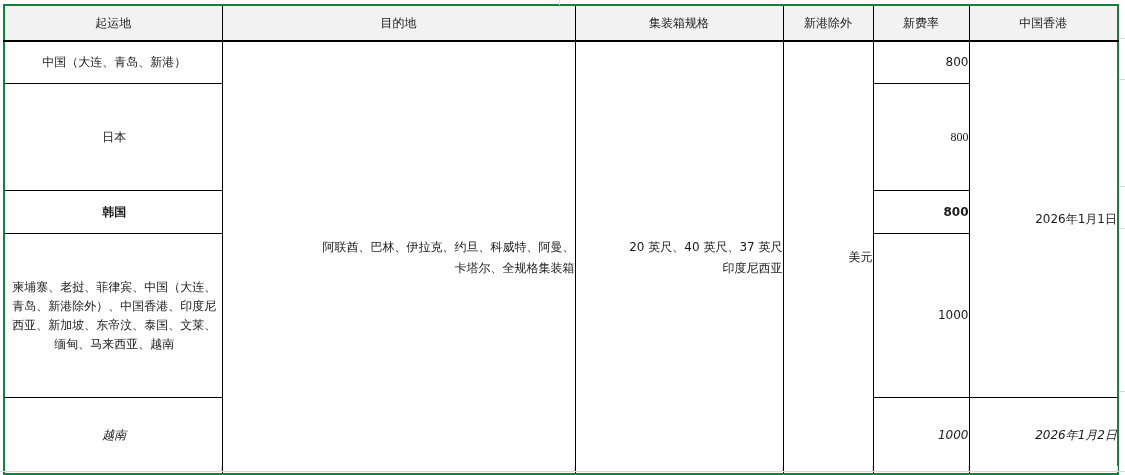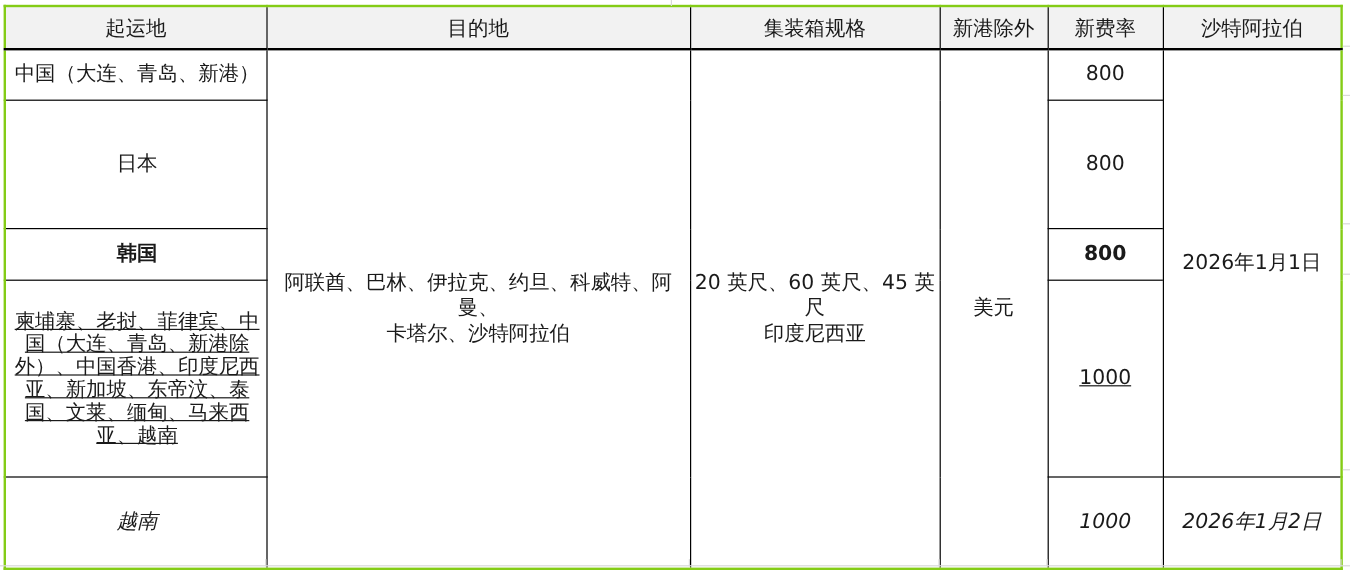--- a/index.html
+++ b/index.html
@@ -15,22 +15,22 @@
     overflow: hidden;
     font-family: "DejaVu Sans", sans-serif;
     color: #1a1a1a;
   }
   table.rate-table {
     position: absolute;
     left: 3px;
     top: 4px;
     border-collapse: collapse;
     table-layout: fixed;
-    border: 2px solid #84cc16;
-    font-size: 17px;
+    border: 2px solid #15803d;
+    font-size: 12px;
   }
   .rate-table th, .rate-table td {
     border: 1px solid #000000;
     padding: 0;
     overflow: hidden;
     vertical-align: middle;
     font-weight: normal;
   }
   .rate-table th {
     background: #f2f2f2;
@@ -38,27 +38,27 @@
     border-bottom: 2px solid #000000;
     height: 34px;
   }
   td.origin-cell {
     text-align: center;
     padding-left: 3px;
     padding-right: 1px;
     line-height: 19px;
   }
   td.center-cell {
-    text-align: center;
+    text-align: right;
     line-height: 21px;
   }
   .row-1 td { height: 41px; }
-  .row-2 td { height: 106px; }
+  .row-2 td { height: 106px; font-family: Liberation Serif, serif; }
   .row-3 td { height: 42px; font-weight: bold; }
-  .row-4 td { height: 163px; text-decoration: underline; }
+  .row-4 td { height: 163px; }
   .row-5 td { height: 75px; font-style: italic; }
   
   .gridline {
     position: absolute;
     background: #d9d9d9;
   }
   .gl-h { height: 1px; }
   .gl-v { width: 1px; }
 </style>
 </head>
@@ -75,30 +75,30 @@
       <col style="width:96px">
       <col style="width:149px">
     </colgroup>
     <tbody>
         <tr>
       <th>起运地</th>
       <th>目的地</th>
       <th>集装箱规格</th>
       <th>新港除外</th>
       <th>新费率</th>
-      <th>沙特阿拉伯</th>
+      <th>中国香港</th>
     </tr>
     <tr class="row-1">
       <td class="origin-cell">中国（大连、青岛、新港）</td>
       <td class="center-cell" rowspan="5">
         <div>阿联酋、巴林、伊拉克、约旦、科威特、阿曼、</div>
-        <div>卡塔尔、沙特阿拉伯</div>
+        <div>卡塔尔、全规格集装箱</div>
       </td>
       <td class="center-cell" rowspan="5">
-        <div>20 英尺、60 英尺、45 英尺</div>
+        <div>20 英尺、40 英尺、37 英尺</div>
         <div>印度尼西亚</div>
       </td>
       <td class="center-cell" rowspan="5">美元</td>
       <td class="center-cell">800</td>
       <td class="center-cell" rowspan="4">2026年1月1日</td>
     </tr>
     <tr class="row-2">
       <td class="origin-cell">日本</td>
       <td class="center-cell">800</td>
     </tr>

